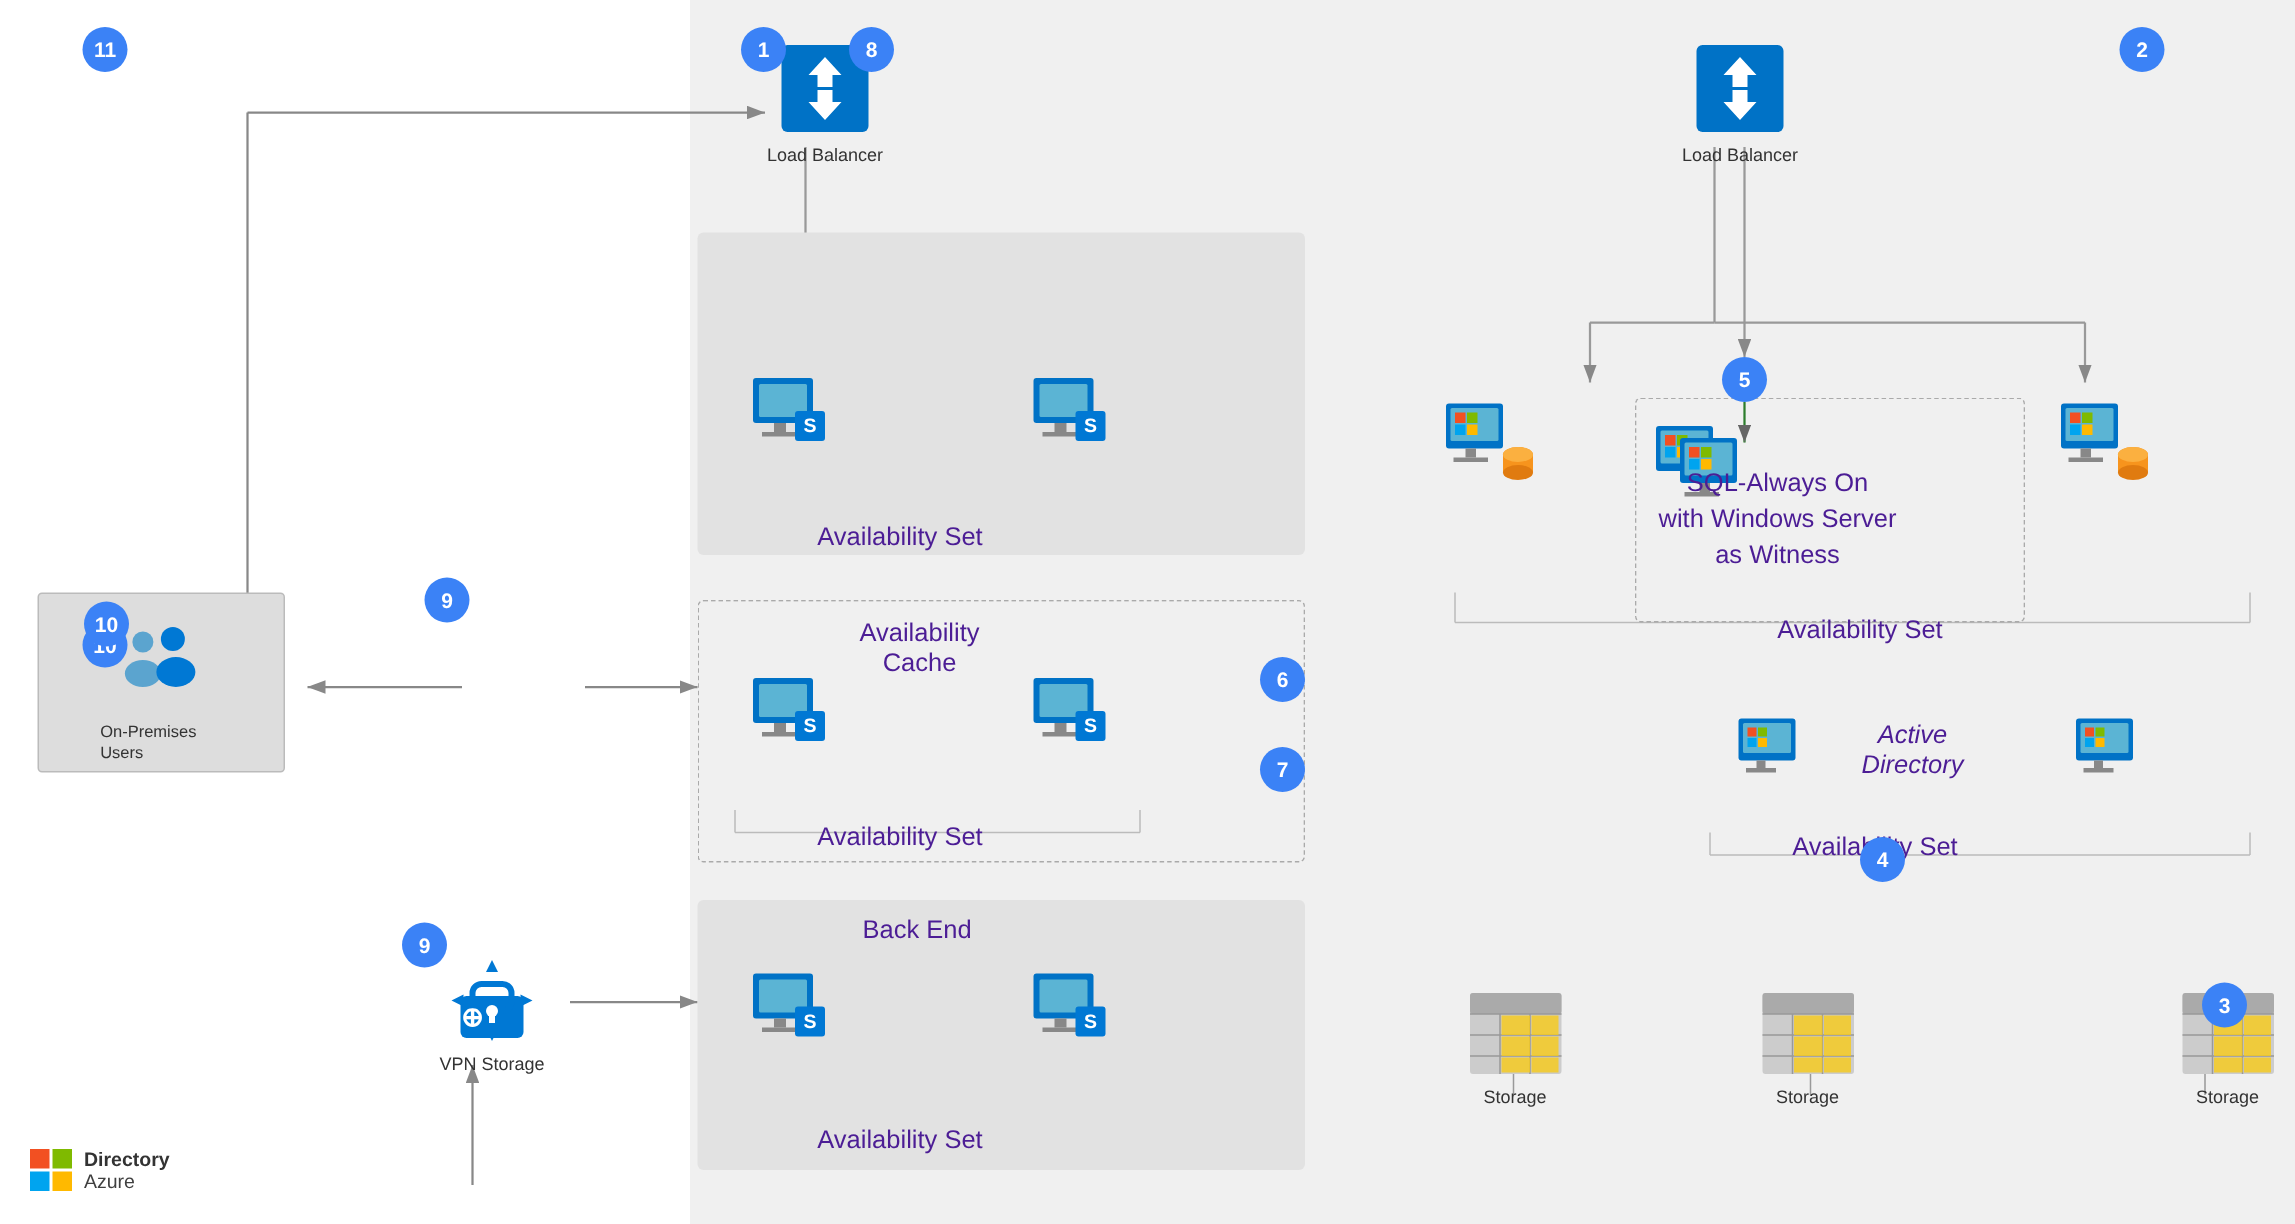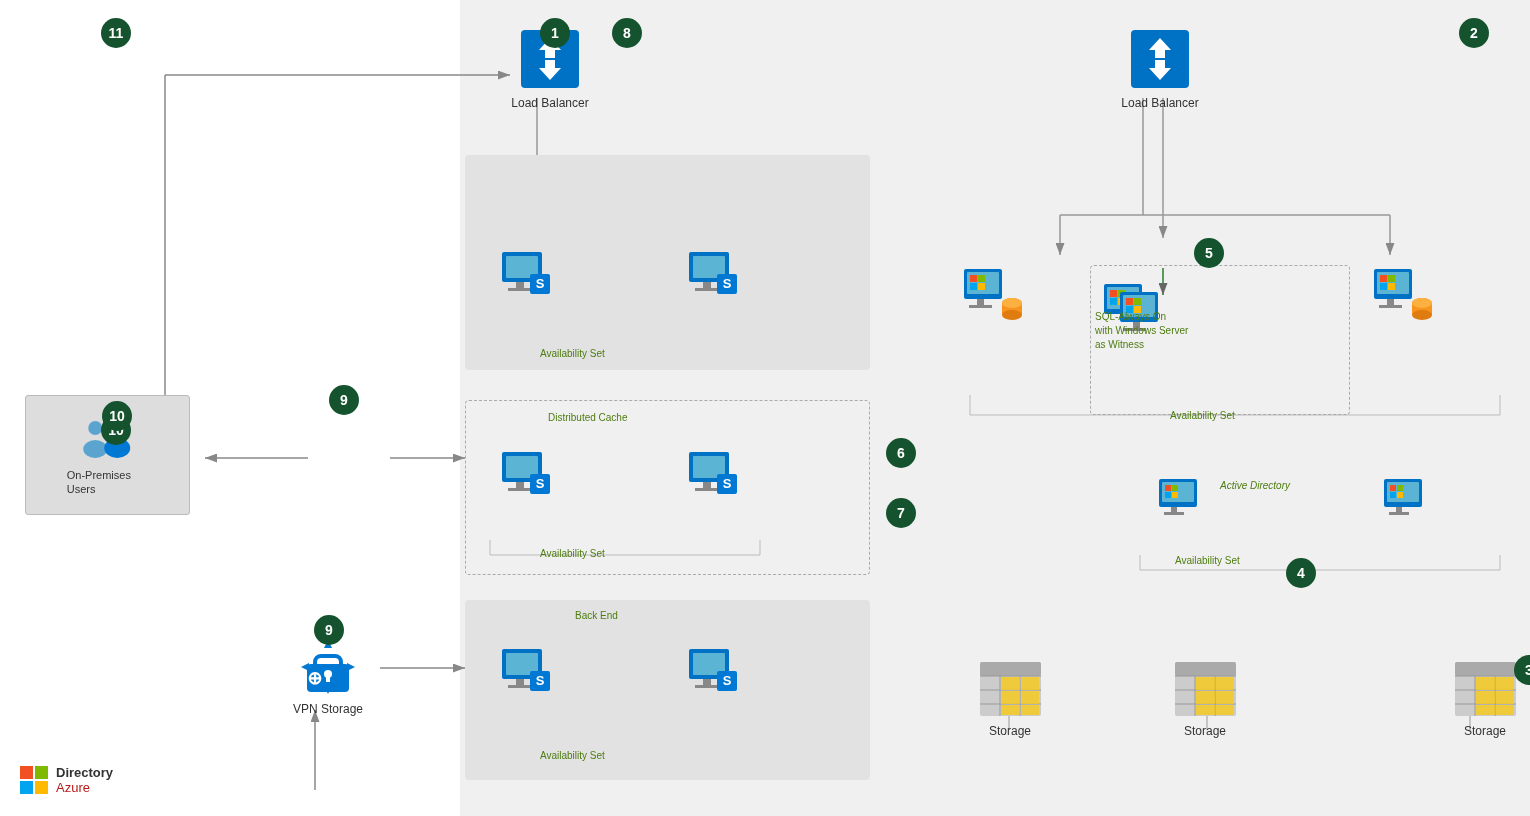--- a/index.html
+++ b/index.html
@@ -39,27 +39,26 @@
     }
 
     
     .badge {
       display: flex;
       align-items: center;
       justify-content: center;
       width: 30px;
       height: 30px;
       border-radius: 50%;
-      background: #14532d;
+      background: #3b82f6;
       color: #fff;
       font-weight: bold;
       font-size: 14px;
       position: absolute;
       z-index: 10;
-      margin-left: 46px;
     }
 
     
     .node {
       position: absolute;
       display: flex;
       flex-direction: column;
       align-items: center;
       text-align: center;
     }
@@ -83,23 +82,23 @@
 
     
     .section-dashed {
       position: absolute;
       border: 1.5px dashed #aaa;
       border-radius: 4px;
     }
 
     .section-label {
       position: absolute;
-      font-size: 10px;
-      color: #4d7c0f;
-      text-align: left;
+      font-size: 17px;
+      color: #4c1d95;
+      text-align: center;
     }
 
     
     .section-gray {
       position: absolute;
       background: #e8e8e8;
       border-radius: 4px;
     }
 
     
@@ -227,21 +226,21 @@
 
   <div style="position:absolute; left:25px; top:395px; width:165px; height:120px; background:#ddd; border:1px solid #bbb; border-radius:3px;">
     <div class="badge" style="left:30px; top:5px; position:absolute;">10</div>
     <div style="position:absolute; left:50%; top:20px; transform:translateX(-50%); display:flex; flex-direction:column; align-items:center;">
       <svg width="60" height="50" viewBox="0 0 60 50">
         <circle cx="18" cy="12" r="7" fill="#5ba4cf"></circle>
         <ellipse cx="18" cy="33" rx="12" ry="9" fill="#5ba4cf"></ellipse>
         <circle cx="38" cy="10" r="8" fill="#0078d4"></circle>
         <ellipse cx="40" cy="32" rx="13" ry="10" fill="#0078d4"></ellipse>
       </svg>
-      <div class="node-label" style="font-size:11px; margin-top:2px;">On-Premises Users</div>
+      <div class="node-label" style="font-size:11px; margin-top:15px;">On-Premises Users</div>
     </div>
   </div>
 
 
   <div class="node" style="left:268px; top:638px; width:120px;">
 
     <svg width="58" height="58" viewBox="0 0 58 58">
 
       <rect x="8" y="26" width="42" height="28" rx="4" fill="#0078d4"></rect>
       <rect x="16" y="18" width="26" height="18" rx="6" fill="none" stroke="#0078d4" stroke-width="4"></rect>
@@ -327,21 +326,21 @@
     <svg width="58" height="52" viewBox="0 0 58 52">
       <rect x="4" y="4" width="40" height="30" rx="2" fill="#0072c6"></rect>
       <rect x="8" y="8" width="32" height="22" rx="1" fill="#5bb4d4"></rect>
       <rect x="18" y="34" width="8" height="6" fill="#888"></rect>
       <rect x="10" y="40" width="24" height="3" fill="#888"></rect>
       <rect x="32" y="26" width="20" height="20" rx="2" fill="#0078d4"></rect>
       <text x="42" y="40" text-anchor="middle" font-size="13" font-weight="bold" fill="white">S</text>
     </svg>
   </div>
 
-  <div class="section-label" style="left:548px; top:412px; width:130px;">Distributed Cache</div>
+  <div class="section-label" style="left:548px; top:412px; width:130px;">Availability Cache</div>
 
   <div class="section-label" style="left:540px; top:548px; width:120px;">Availability Set</div>
 
   <div class="node" style="left:498px; top:645px;">
     <svg width="58" height="52" viewBox="0 0 58 52">
       <rect x="4" y="4" width="40" height="30" rx="2" fill="#0072c6"></rect>
       <rect x="8" y="8" width="32" height="22" rx="1" fill="#5bb4d4"></rect>
       <rect x="18" y="34" width="8" height="6" fill="#888"></rect>
       <rect x="10" y="40" width="24" height="3" fill="#888"></rect>
       <rect x="32" y="26" width="20" height="20" rx="2" fill="#0078d4"></rect>
@@ -516,17 +515,17 @@
 
   <div class="azure-logo">
     <div class="azure-squares">
       <div class="sq-red"></div>
       <div class="sq-green"></div>
       <div class="sq-blue"></div>
       <div class="sq-yellow"></div>
     </div>
     <div class="azure-text">
       <div style="font-weight:600;">Directory</div>
-      <div style="color:#b91c1c; font-weight:400;">Azure</div>
+      <div style="color:#404040; font-weight:400;">Azure</div>
     </div>
   </div>
 
 </div>
 
 </body></html>

